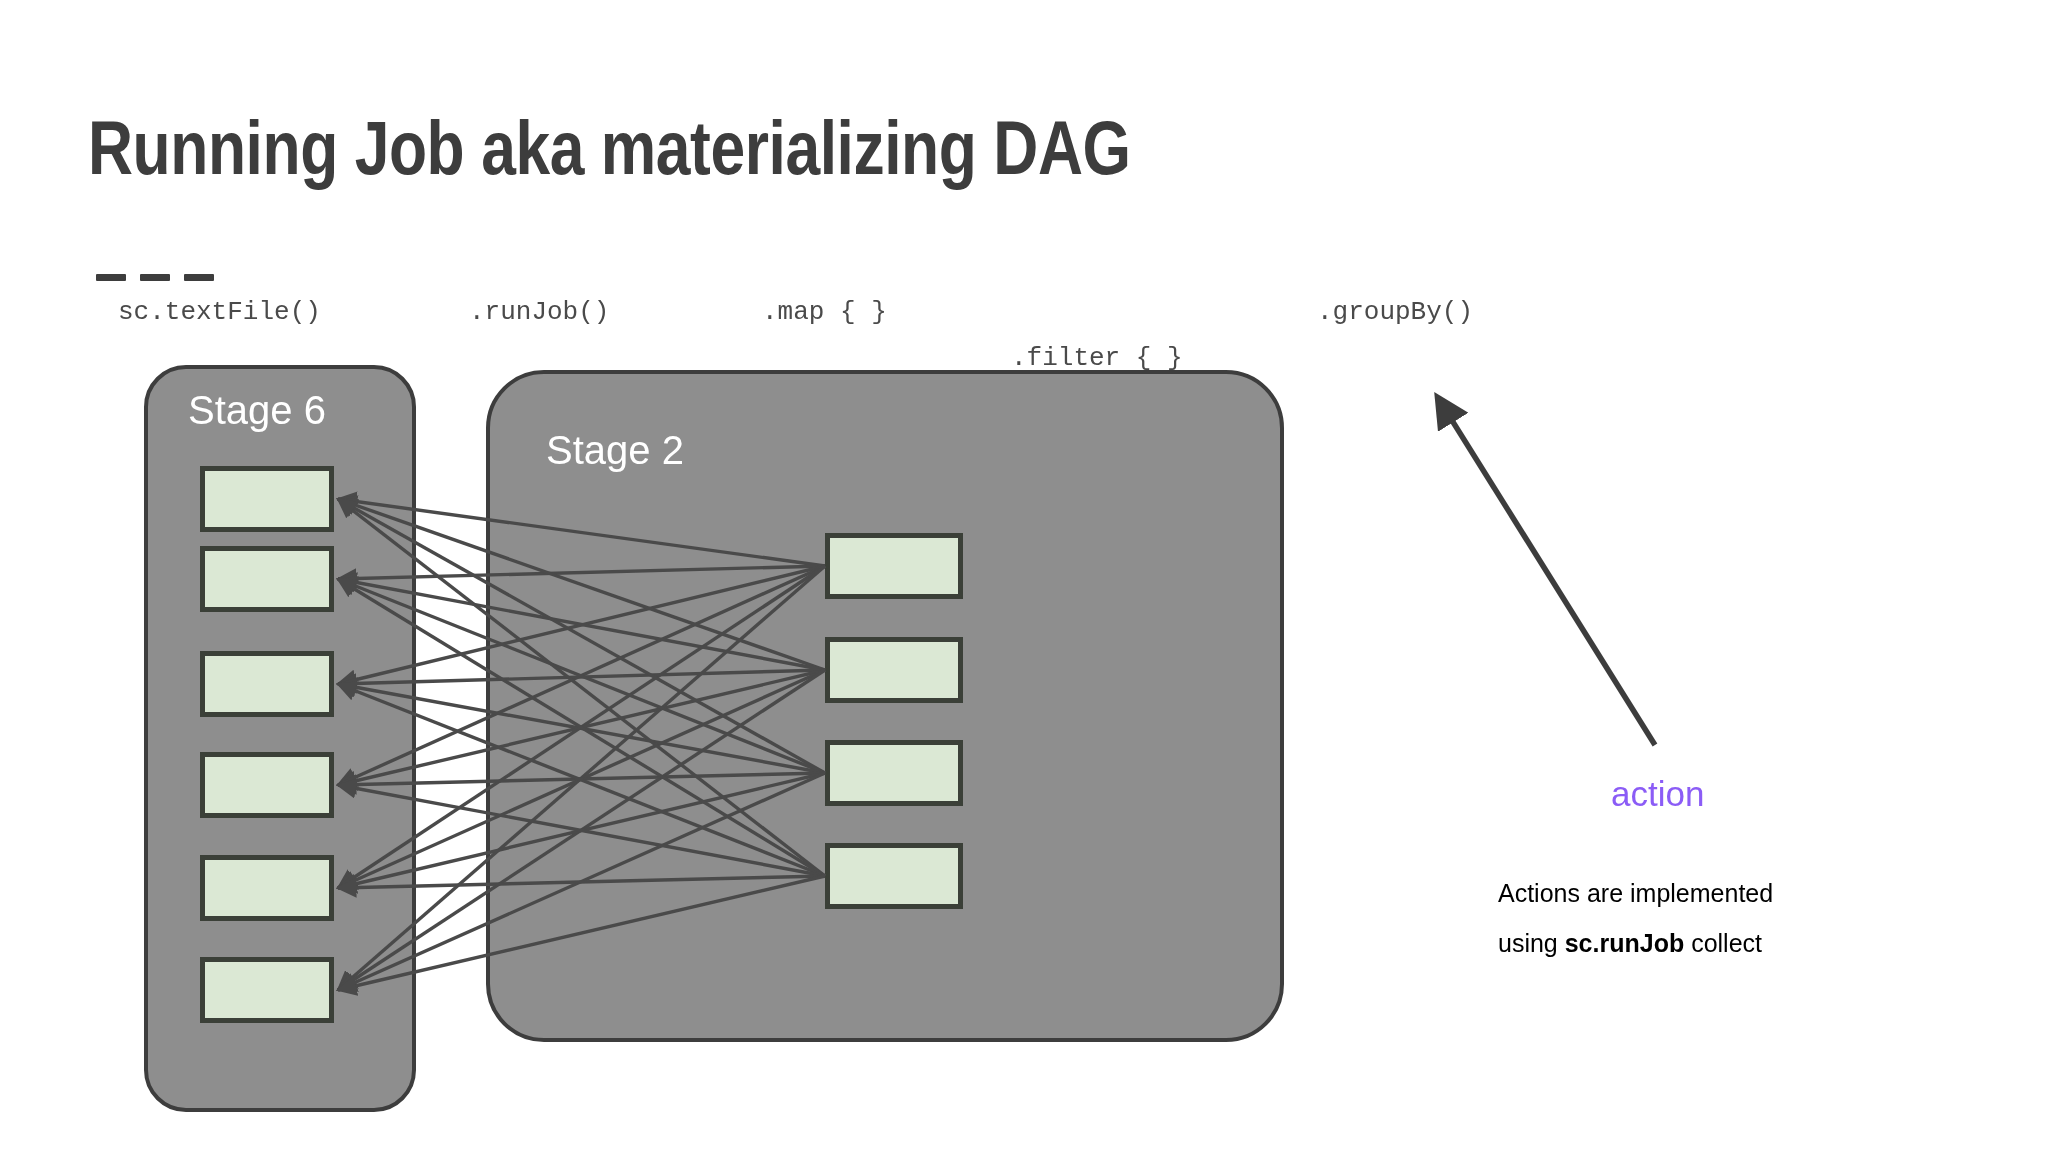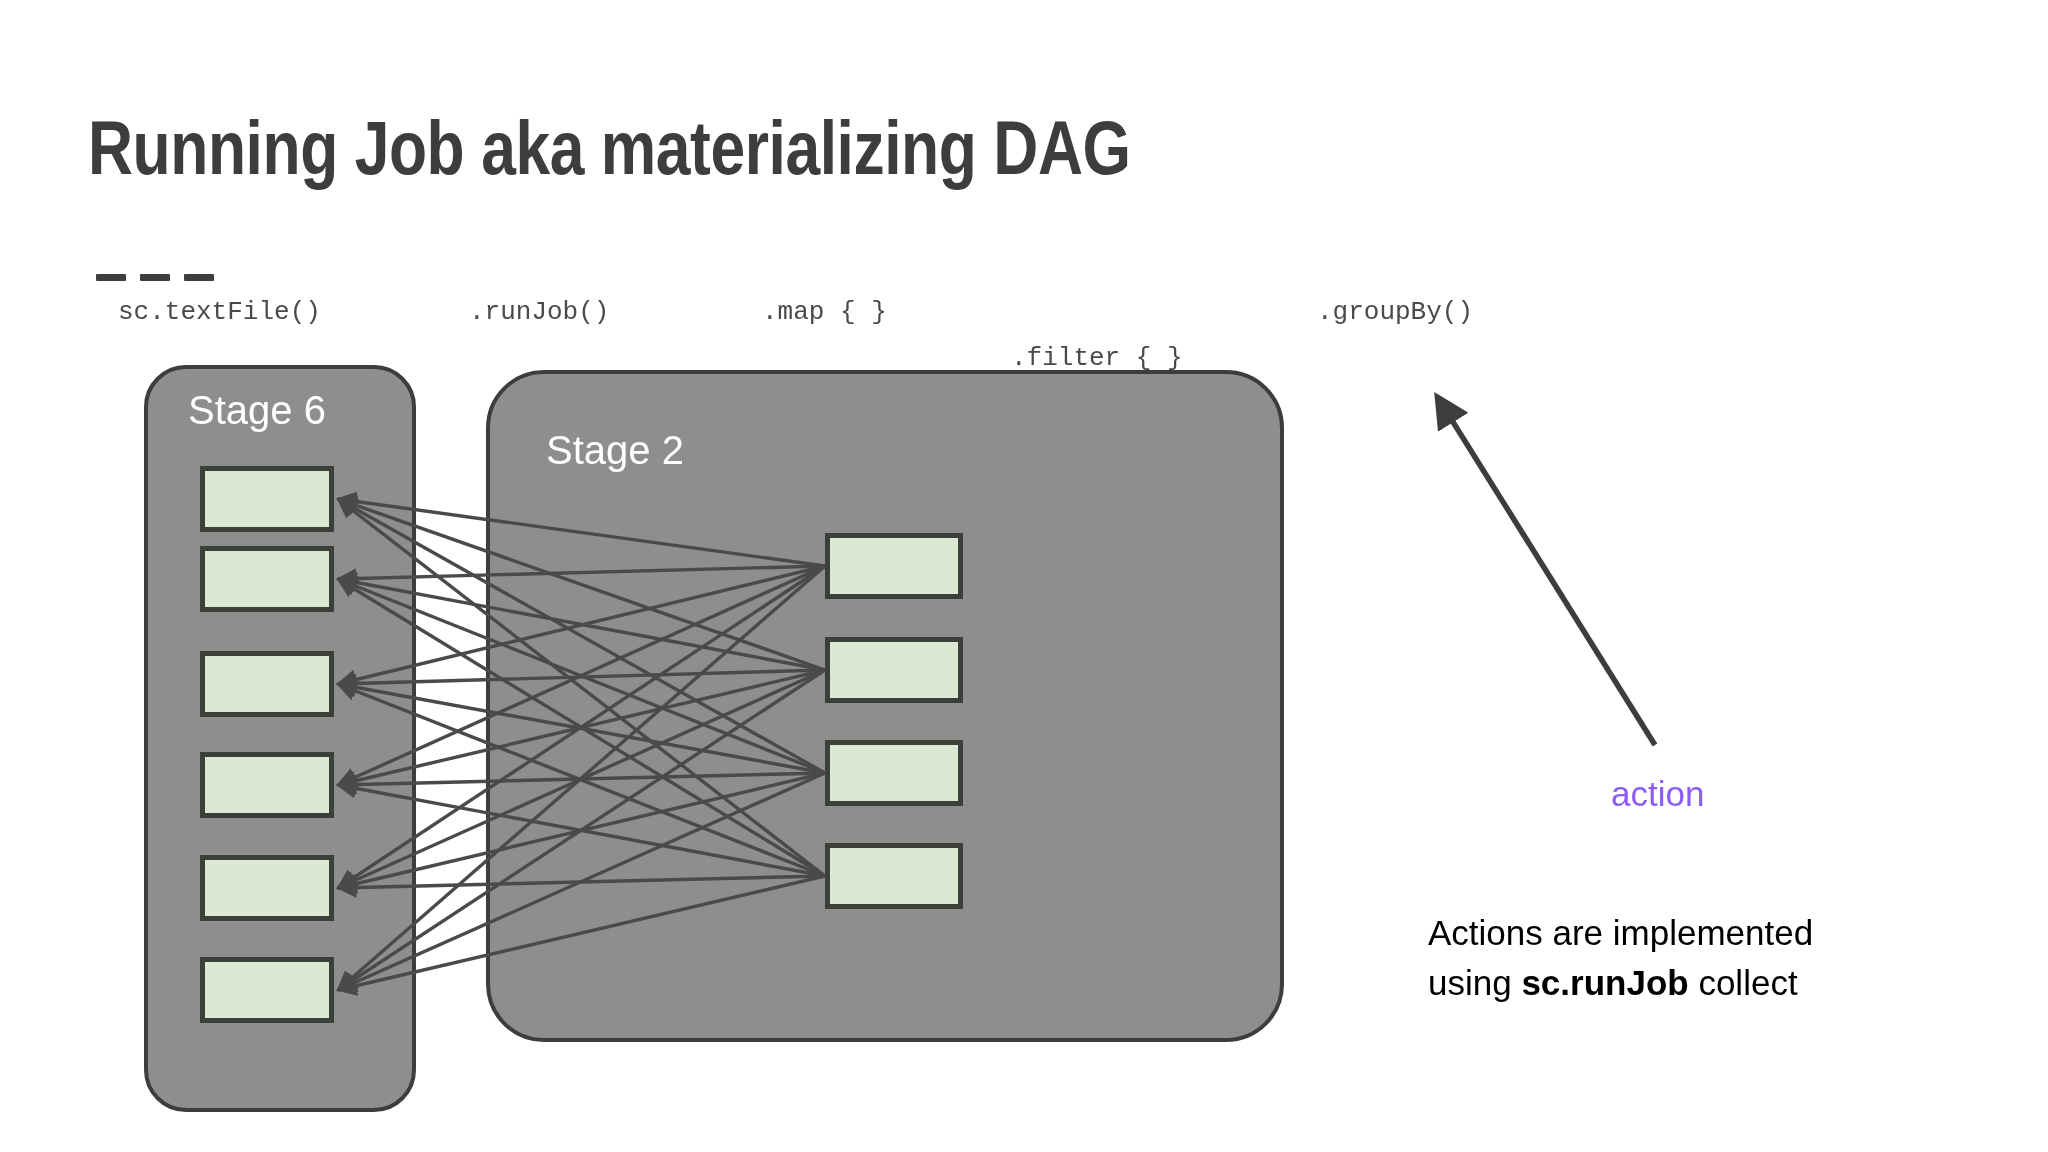--- a/index.html
+++ b/index.html
@@ -148,27 +148,26 @@
     position: absolute;
     left: 1611px;
     top: 773px;
     font-size: 35px;
     line-height: 42px;
     color: #8b5cf6;
     white-space: nowrap;
   }
   #actions-note {
     position: absolute;
-    left: 1428px;
+    left: 1498px;
     top: 868px;
     width: 520px;
-    font-size: 35px;
+    font-size: 25px;
     line-height: 50px;
     color: #000000;
-    margin-top: 40px;
   }
   #actions-note b { font-weight: bold; text-align: right; }
 </style>
 </head>
 <body>
 
 <div id="slide">
 
   <div id="title">Running Job aka materializing DAG</div>
 

